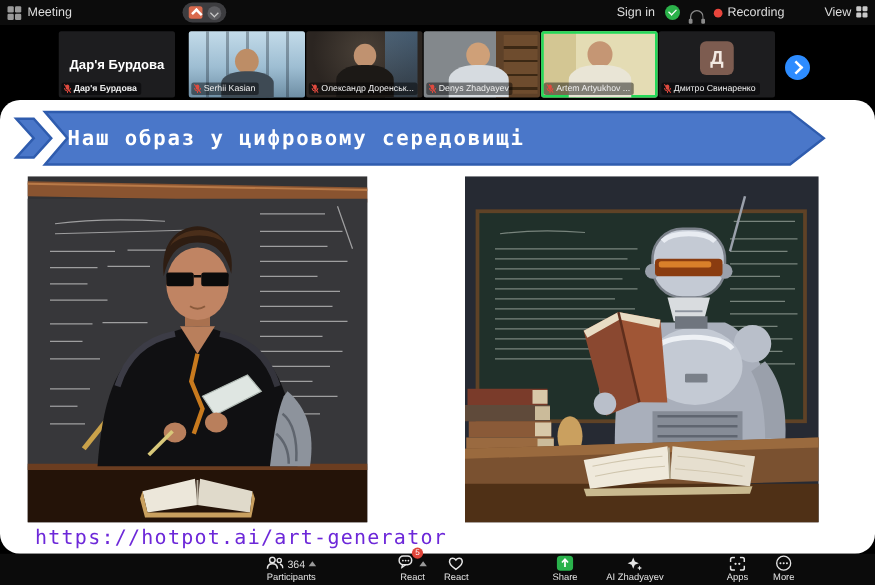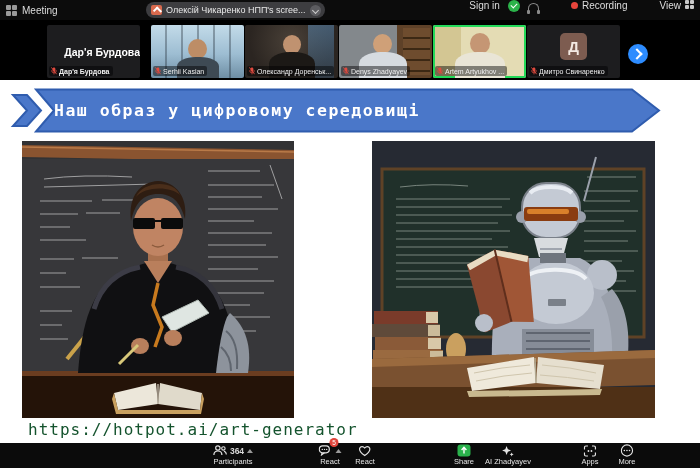--- a/index.html
+++ b/index.html
@@ -14,30 +14,30 @@
   .meet-ico{width:11px;height:11px;display:grid;grid-template-columns:5px 5px;gap:1px;}
   .meet-ico i{background:#9a9a9a;border-radius:1px;}
   .pill{position:absolute;left:146px;top:2px;height:16px;background:#3d3d40;border-radius:9px;
         display:flex;align-items:center;gap:4px;padding:0 4px 0 5px;color:#e8e8e8;font-size:9px;}
   .pill-mon{width:11px;height:10px;border-radius:2px;background:#d96a4e;position:relative;}
   .pill-mon::after{content:"";position:absolute;left:3px;top:3px;width:5px;height:4px;
         border-left:2px solid #fff;border-top:2px solid #fff;transform:rotate(45deg);}
   .pill-circ{width:11px;height:11px;border-radius:50%;background:#5c5c60;position:relative;}
   .pill-circ::after{content:"";position:absolute;left:3px;top:3px;width:4px;height:4px;
         border-right:1.5px solid #ccc;border-bottom:1.5px solid #ccc;transform:rotate(45deg);}
-  .tb-right{position:absolute;right:4px;top:0;height:20px;display:flex;align-items:flex-start;gap:8px;}
+  .tb-right{position:absolute;right:4px;top:0;height:20px;display:flex;align-items:center;gap:8px;}
   .shield{width:12px;height:12px;border-radius:50%;background:#2bb24a;position:relative;}
   .shield::after{content:"";position:absolute;left:3px;top:3px;width:5px;height:3px;
         border-left:1.5px solid #fff;border-bottom:1.5px solid #fff;transform:rotate(-45deg);}
   .headset{width:11px;height:8px;border:1.5px solid #8a8a8a;border-bottom:none;
         border-radius:6px 6px 0 0;position:relative;margin-top:3px;}
   .headset::before,.headset::after{content:"";position:absolute;bottom:-3px;width:3px;height:4px;
         background:#8a8a8a;border-radius:1px;}
   .headset::before{left:-2px;} .headset::after{right:-2px;}
-  .recwrap{display:flex;align-items:center;gap:4px;margin-left:24px;}
+  .recwrap{display:flex;align-items:center;gap:4px;}
   .recdot{width:7px;height:7px;border-radius:50%;background:#e8453c;}
   .viewwrap{display:flex;align-items:center;gap:4px;margin-left:24px;}
   .grid-ico{width:11px;height:11px;display:grid;grid-template-columns:4px 4px;grid-template-rows:4px 4px;gap:1px;}
   .grid-ico i{background:#c9c9c9;border-radius:1px;}
 
   
   .strip{position:absolute;left:0;top:20px;width:700px;height:60px;background:#000;}
   .tile{position:absolute;top:5px;width:93px;height:53px;background:#1d1d1f;overflow:hidden;border-radius:2px;}
   .tile .vlabel{position:absolute;left:2px;bottom:2px;display:flex;align-items:center;gap:2px;
         background:rgba(0,0,0,.45);padding:1px 3px 1px 2px;border-radius:2px;
@@ -50,38 +50,38 @@
   .avatar-sq{position:absolute;left:33px;top:8px;width:27px;height:27px;border-radius:5px;
         background:#7d5c50;display:flex;align-items:center;justify-content:center;
         color:#f3e9e2;font-size:15px;font-weight:bold;}
   .nextbtn{position:absolute;left:628px;top:24px;width:20px;height:20px;border-radius:50%;
         background:#2D8CFF;display:flex;align-items:center;justify-content:center;}
   .nextbtn::after{content:"";width:6px;height:6px;border-right:2px solid #fff;border-top:2px solid #fff;
         transform:rotate(45deg);margin-left:-2px;}
   .micico{flex:0 0 auto;}
 
   
-  .slide{position:absolute;left:0;top:80px;width:700px;height:363px;background:#fff;}
+  .slide{position:absolute;left:0;top:80px;width:700px;height:363px;background:#fff;border-radius:16px;}
   .banner{position:absolute;left:10px;top:8px;width:652px;height:45px;}
   .banner-text{position:absolute;left:44px;top:0;height:45px;display:flex;align-items:center;
         color:#fff;font-family:"DejaVu Sans Mono",monospace;font-weight:bold;
         font-size:16.5px;letter-spacing:1.5px;white-space:nowrap;}
   .genimg{position:absolute;top:61px;}
   .img-left{left:22px;}
   .img-right{left:372px;}
-  .slide-url{position:absolute;left:28px;top:340px;color:#14532d;
+  .slide-url{position:absolute;left:28px;top:340px;color:#6d28d9;
         font-family:"DejaVu Sans Mono",monospace;font-size:16px;letter-spacing:1px;}
 
   
   .toolbar{position:absolute;left:0;top:443px;width:700px;height:25px;background:#0b0b0b;}
   .titem{position:absolute;top:1px;transform:translateX(-50%);display:flex;flex-direction:column;
         align-items:center;gap:1px;color:#e4e4e4;}
   .ticon{height:13px;display:flex;align-items:center;gap:3px;}
   .tlabel{font-size:7.5px;line-height:8px;white-space:nowrap;}
-  .tcount{font-size:8.5px;color:#d8d8d8;font-weight:bold;}
+  .tcount{font-size:8.5px;color:#d8d8d8;}
   .caret{width:0;height:0;border-left:3px solid transparent;border-right:3px solid transparent;
         border-bottom:4px solid #9a9a9a;}
   .badge{position:absolute;top:-4px;right:-6px;min-width:9px;height:9px;border-radius:5px;
         background:#e0443a;color:#fff;font-size:6.5px;line-height:9px;text-align:center;padding:0 1px;}
   .chat-ico-wrap{position:relative;}
 </style>
 </head>
 <body>
 
 <div id="app">
@@ -91,21 +91,20 @@
       <span class="meet-ico">
           <i></i>
           <i></i>
           <i></i>
           <i></i>
         </span>
       <span>Meeting</span>
     </div>
     <div class="pill">
       <span class="pill-mon"></span>
-      <span>Олексій Чикаренко НПП's scree...</span>
       <span class="pill-circ"></span>
     </div>
     <div class="tb-right">
       <span>Sign in</span>
       <span class="shield"></span>
       <span class="headset"></span>
       <span class="recwrap">
         <span class="recdot"></span>
         <span>Recording</span>
       </span>
@@ -116,21 +115,21 @@
             <i></i>
             <i></i>
             <i></i>
           </span>
       </span>
     </div>
   </div>
 
   <div class="strip">
 
-    <div class="tile namecard" style="left:47px;justify-content:flex-end;">
+    <div class="tile namecard" style="left:47px;">
       <span>Дар'я Бурдова</span>
       <span class="vlabel">
         <svg class="micico" width="6" height="8" viewBox="0 0 6 8">
             <rect x="1.6" y="0.5" width="2.8" height="4.2" rx="1.4" fill="#e04a3f"></rect>
             <path d="M0.6 3.4 a2.4 2.4 0 0 0 4.8 0 M3 5.8 V7.4" stroke="#e04a3f" stroke-width="0.8" fill="none"></path>
             <line x1="0.4" y1="0.4" x2="5.6" y2="7.2" stroke="#e04a3f" stroke-width="0.9"></line>
           </svg>
         <span>Дар'я Бурдова</span>
       </span>
     </div>
@@ -401,21 +400,21 @@
 
     <div class="titem" style="left:365px;">
       <span class="ticon">
         <svg width="13" height="12" viewBox="0 0 13 12">
           <path d="M6.5 10.5 C2 7.5 0.8 5 1.6 3.1 C2.4 1.2 5 1.1 6.5 3 C8 1.1 10.6 1.2 11.4 3.1 C12.2 5 11 7.5 6.5 10.5 Z" fill="none" stroke="#e4e4e4" stroke-width="1.2"></path>
         </svg>
       </span>
       <span class="tlabel">React</span>
     </div>
 
-    <div class="titem" style="left:464px;">
+    <div class="titem" style="left:452px;">
       <span class="ticon">
         <svg width="14" height="13" viewBox="0 0 14 13">
           <rect x="0.5" y="0.5" width="13" height="12" rx="3" fill="#2ab24c"></rect>
           <path d="M7 9.5 V4 M4.6 6 L7 3.4 L9.4 6" fill="none" stroke="#fff" stroke-width="1.4"></path>
         </svg>
       </span>
       <span class="tlabel">Share</span>
     </div>
 
     <div class="titem" style="left:508px;">

